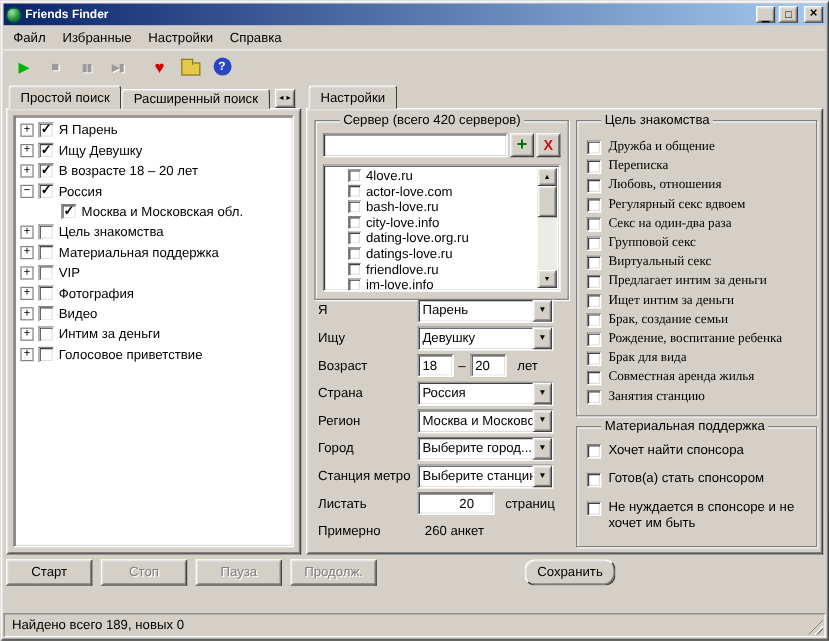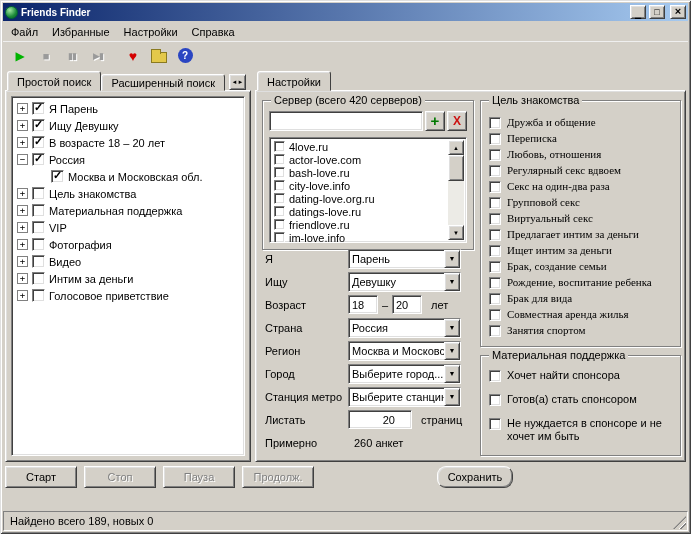--- a/index.html
+++ b/index.html
@@ -131,29 +131,29 @@
   }
   .left-buttons .btn { width: 72px; flex: none; padding: 0; }
   .btn.disabled { color: #808080; text-shadow: 1px 1px 0 #fff; }
   .save-button { position: absolute; left: 437px; top: 466px; width: 76px; height: 22px; border-radius: 9px; }
   
   .group {
     position: absolute;
     border: 1px solid #808080;
     box-shadow: inset 1px 1px 0 #fff, 1px 1px 0 #fff;
   }
-  .legend { position: absolute; top: -7px; left: 8px; background: var(--c-window_face,#d4d0c8); padding: 0 3px; white-space: nowrap; }
+  .legend { position: absolute; top: -7px; left: 20px; background: var(--c-window_face,#d4d0c8); padding: 0 3px; white-space: nowrap; }
   .server-group { left: 6px; top: 9px; width: 212px; height: 150px; }
   .server-input-row { position: absolute; left: 6px; top: 10px; right: 6px; height: 20px; display: flex; gap: 2px; }
   .server-filter { flex: 1; height: 20px; font: 11px "Liberation Sans", sans-serif; padding: 2px 3px; outline: none; min-width: 0; }
   .mini-btn { width: 20px; height: 20px; flex: none; display: flex; align-items: center; justify-content: center; padding: 0; }
   .add-glyph { color: var(--c-add_green,#007800); font-size: 15px; font-weight: bold; line-height: 14px; }
   .remove-glyph { color: var(--c-remove_red,#cc1111); font-size: 12px; font-weight: bold; }
   .server-list { position: absolute; left: 6px; top: 36px; right: 6px; bottom: 6px; overflow: hidden; }
-  .server-rows { position: absolute; inset: 2px 18px 2px 2px; }
+  .server-rows { position: absolute; inset: 2px 18px 2px 2px; padding-left: 16px; }
   .server-item { display: flex; align-items: center; gap: 4px; height: 13px; padding-left: 2px; }
   .server-item .cb { width: 11px; height: 11px; }
   .server-label { white-space: nowrap; overflow: hidden; }
   
   .scrollbar { position: absolute; right: 2px; top: 2px; bottom: 2px; width: 16px; background: #ecebe6; }
   .sb-btn { position: absolute; left: 0; width: 16px; height: 15px; display: flex; align-items: center; justify-content: center; font-size: 6px; padding: 0; }
   .sb-up { top: 0; } .sb-down { bottom: 0; }
   .sb-thumb { position: absolute; left: 0; top: 15px; width: 16px; height: 26px; }
   
   .form { position: absolute; left: 2px; top: 156px; width: 226px; }
@@ -487,21 +487,21 @@
             <div class="goal-item">
             <span class="cb"></span>
             <span class="goal-label">Брак для вида</span>
           </div>
             <div class="goal-item">
             <span class="cb"></span>
             <span class="goal-label">Совместная аренда жилья</span>
           </div>
             <div class="goal-item">
             <span class="cb"></span>
-            <span class="goal-label">Занятия спортом</span>
+            <span class="goal-label">Занятия станцию</span>
           </div>
           </div>
       </div>
 
       <div class="group support-group">
         <span class="legend">Материальная поддержка</span>
         <div class="support-items">
 
         <div class="support-item">
             <span class="cb"></span>

